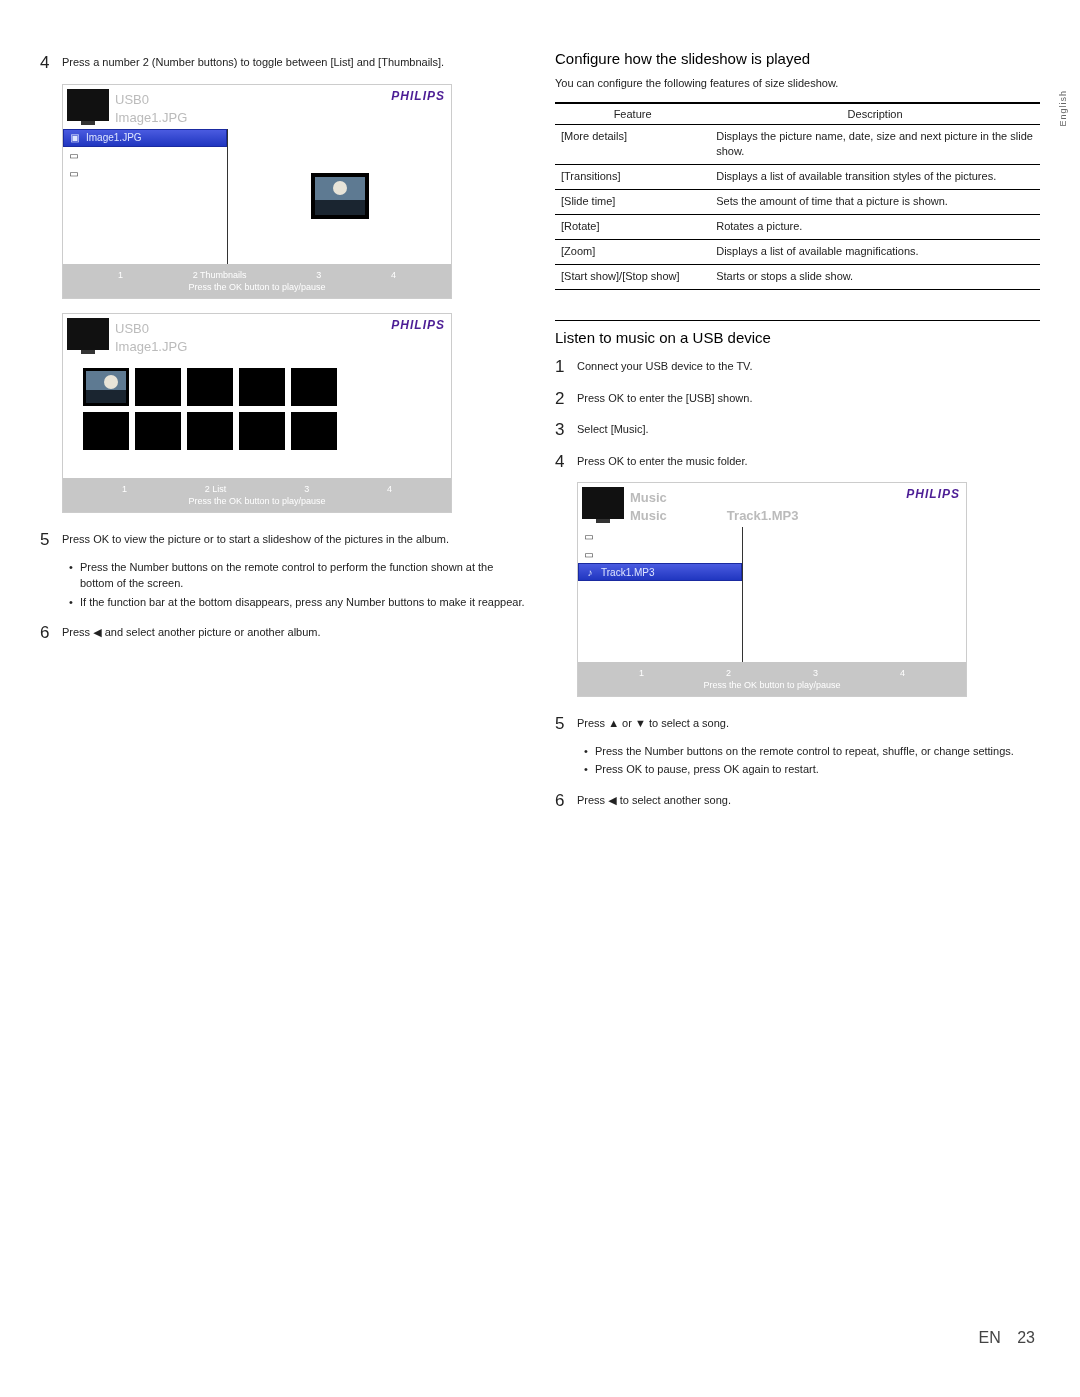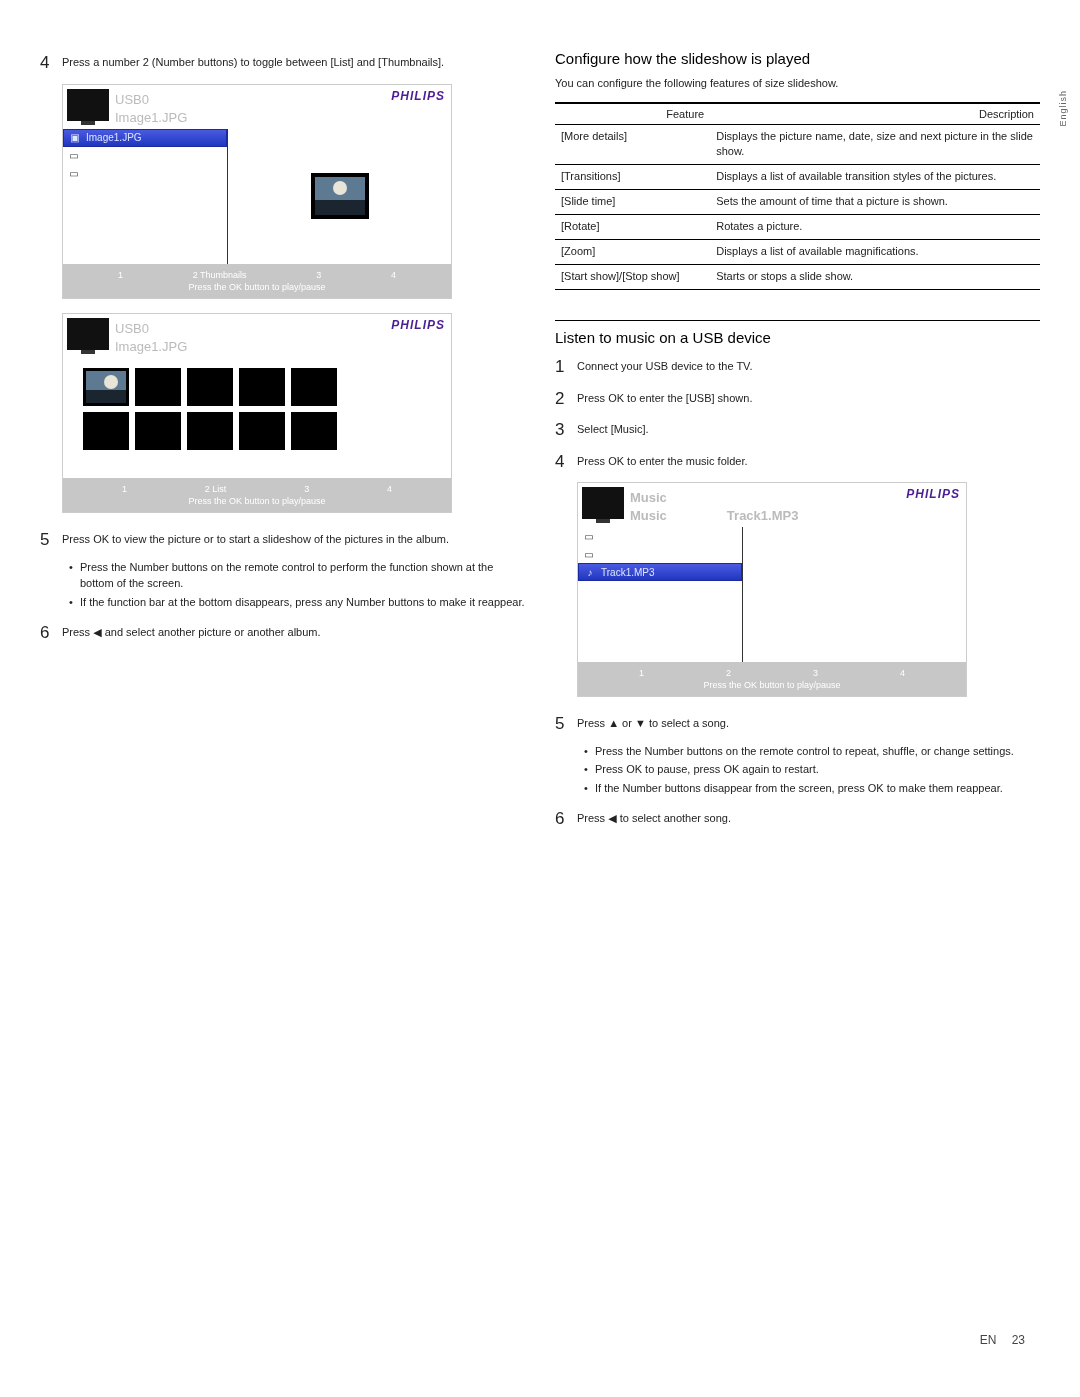--- a/index.html
+++ b/index.html
@@ -21,42 +21,42 @@
     top: 90px;
     transform: rotate(-90deg);
     transform-origin: right top;
     font-size: 9px;
     letter-spacing: 1px;
     color: #666;
   }
   .footer {
     position: absolute;
     bottom: 50px;
-    right: 55px;
-    font-size: 12px;
+    right: 45px;
+    font-size: 16px;
     color: #444;
   }
   .footer .lang { margin-right: 12px; }
 
   
   .step { display: flex; margin-bottom: 6px; line-height: 1.5; }
   .step .num { font-size: 17px; font-weight: 300; width: 22px; flex-shrink: 0; }
   .step .txt { padding-top: 4px; }
   .bullets { margin-left: 22px; margin-bottom: 10px; }
   .bullets li { list-style: none; display: flex; line-height: 1.5; margin-bottom: 2px; }
   .bullets li::before { content: "•"; width: 18px; flex-shrink: 0; text-align: center; }
 
   
   .h2 { font-size: 15px; font-weight: 400; color: #000000; margin: 0 0 8px 0; border-top: 1px solid #000; padding-top: 8px; }
   .h2.no-rule { border-top: none; padding-top: 0; }
   .intro { margin-bottom: 10px; line-height: 1.5; }
 
   
   table.feat { width: 100%; border-collapse: collapse; font-size: 11px; margin-bottom: 30px; }
-  table.feat th { text-align: right; font-weight: 400; border-top: 2px solid #000; border-bottom: 1px solid #000; padding: 4px 6px; }
+  table.feat th { text-align: center; font-weight: 400; border-top: 2px solid #000; border-bottom: 1px solid #000; padding: 4px 6px; }
   table.feat td { border-bottom: 1px solid #000; padding: 4px 6px; vertical-align: top; line-height: 1.45; }
   table.feat td:first-child { width: 32%; }
 
   
   .screen {
     width: 390px;
     margin: 8px 0 14px 22px;
     background: #fff;
     border: 1px solid #ccc;
     font-size: 10px;
@@ -334,23 +334,20 @@
       <div class="num">5</div>
       <div class="txt">Press ▲ or ▼ to select a song.</div>
     </div>
     <ul class="bullets">
       <li>
           <span>Press the Number buttons on the remote control to repeat, shufﬂe, or change settings.</span>
         </li>
       <li>
           <span>Press OK to pause, press OK again to restart.</span>
         </li>
-      <li>
-          <span>If the Number buttons disappear from the screen, press OK to make them reappear.</span>
-        </li>
     </ul>
 
     <div class="step">
       <div class="num">6</div>
       <div class="txt">Press ◀ to select another song.</div>
     </div>
 
   </div>
 </div>
 

